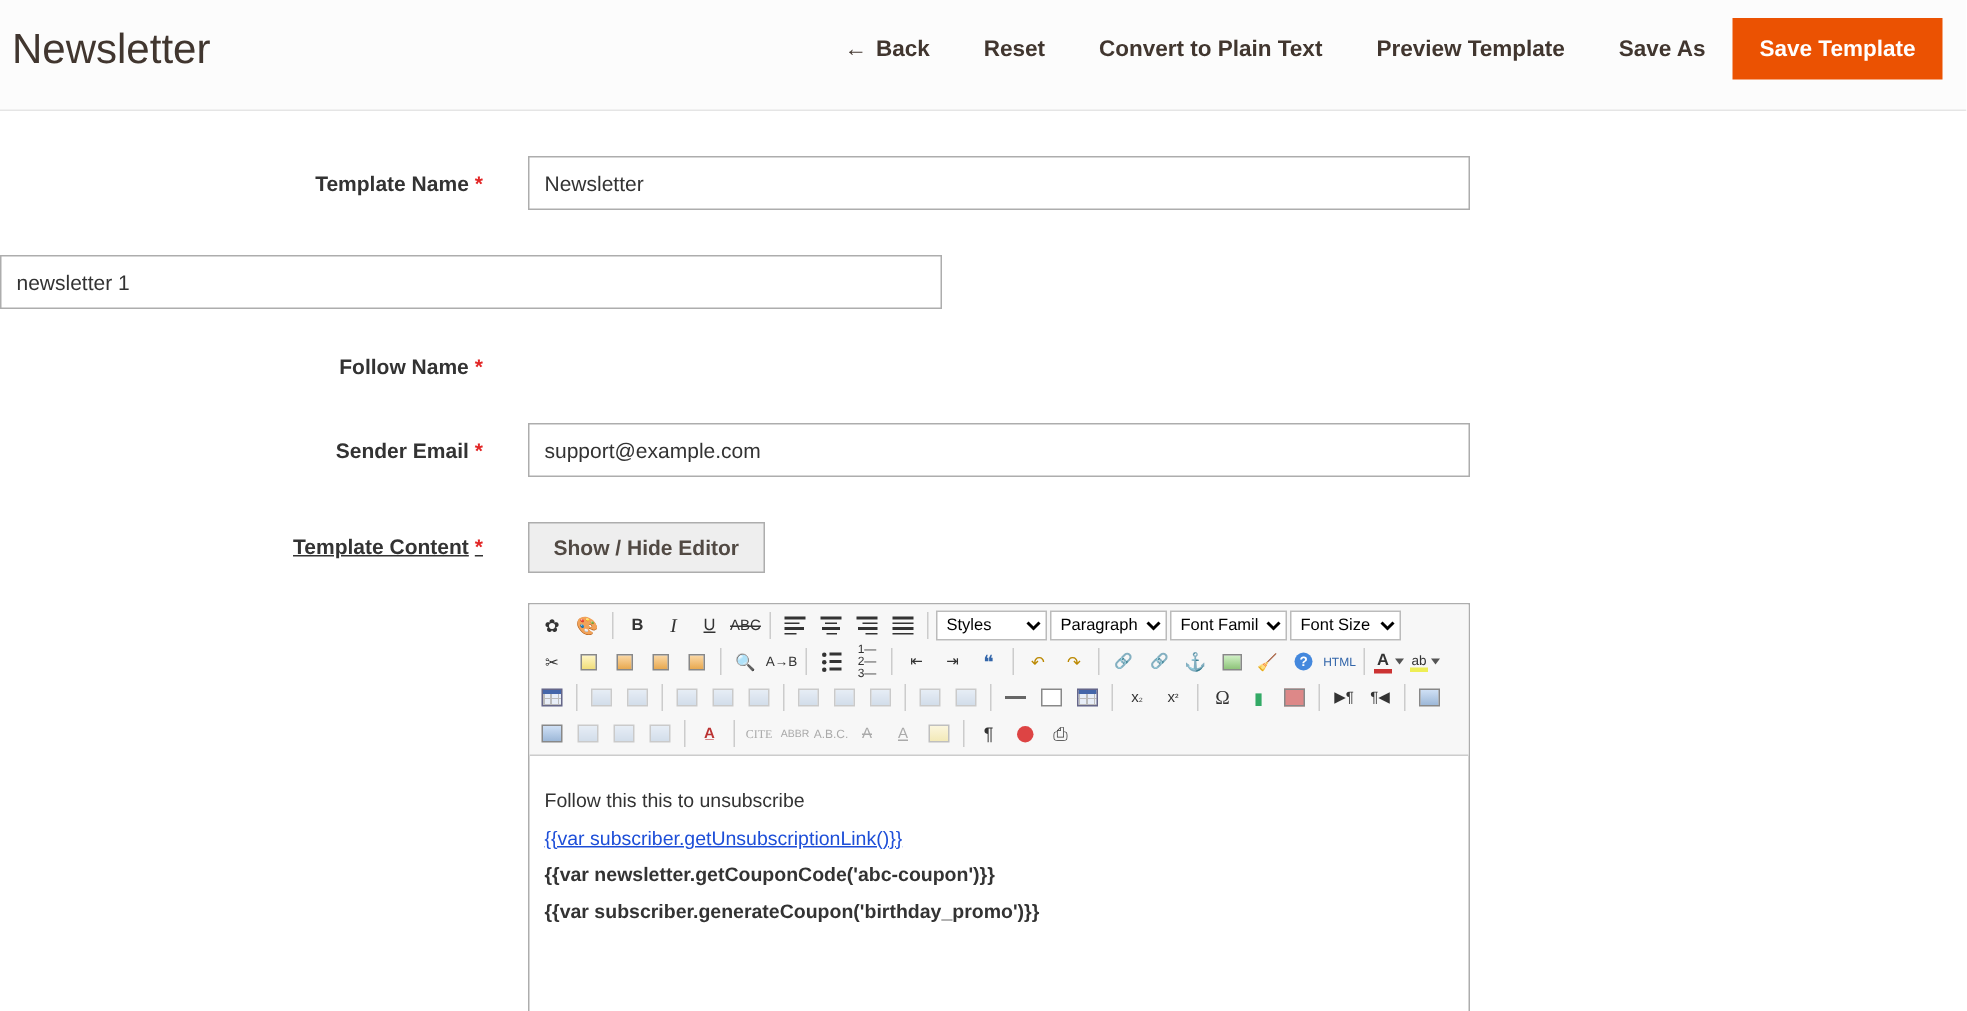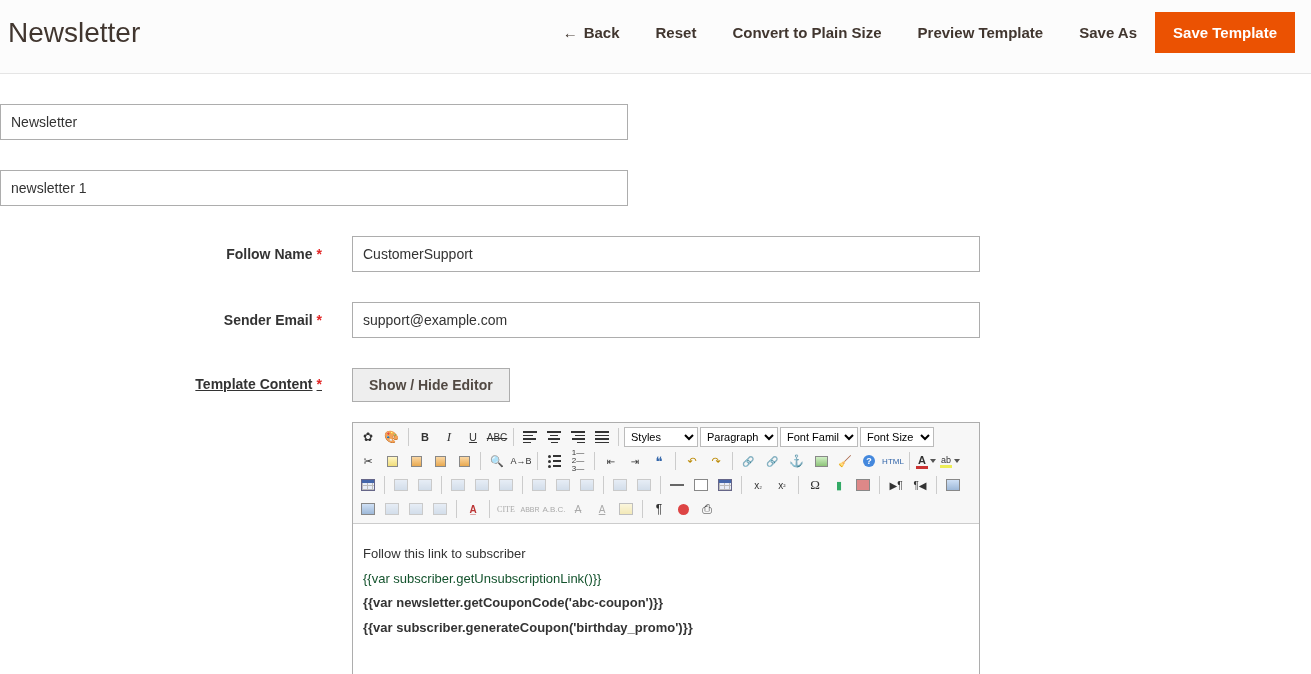--- a/index.html
+++ b/index.html
@@ -129,21 +129,22 @@
   }
   .editor-content {
     padding: 18px 10px;
     min-height: 170px;
     font-size: 13px;
     font-family: Arial, sans-serif;
     line-height: 1.9;
     color: #333;
   }
   .editor-content .link {
-    color: #14532d;
+    color: #1d4ed8;
+    text-decoration: underline;
   }
   .editor-content .bold { font-weight: 700; }
   .dd {
     width: 0; height: 0;
     border-left: 3px solid transparent;
     border-right: 3px solid transparent;
     border-top: 4px solid #555;
     margin-left: 2px;
   }
   
@@ -180,41 +181,43 @@
 </head>
 <body>
 
 <div class="header">
   <div class="page-title">Newsletter</div>
   <button class="toolbar-btn">
     <span class="back-arrow">←</span>
     <span>Back</span>
   </button>
   <button class="toolbar-btn">Reset</button>
-  <button class="toolbar-btn">Convert to Plain Size</button>
+  <button class="toolbar-btn">Convert to Plain Text</button>
   <button class="toolbar-btn">Preview Template</button>
   <button class="toolbar-btn">Save As</button>
   <button class="toolbar-btn primary">Save Template</button>
 </div>
 
 <div class="form-area">
 
   <div class="form-row">
+    <div class="form-label">
+      <span>Template Name</span><span class="req">*</span>
+    </div>
     <input class="form-input" type="text" value="Newsletter" style="">
   </div>
 
   <div class="form-row">
     <input class="form-input" type="text" value="newsletter 1" style="">
   </div>
 
   <div class="form-row">
     <div class="form-label">
       <span>Follow Name</span><span class="req">*</span>
     </div>
-    <input class="form-input" type="text" value="CustomerSupport" style="">
   </div>
 
   <div class="form-row">
     <div class="form-label">
       <span>Sender Email</span><span class="req">*</span>
     </div>
     <input class="form-input" type="text" value="support@example.com" style="">
   </div>
 
   <div class="form-row top">
@@ -444,21 +447,21 @@
             <span class="tb-btn" style="font-size:12px;">¶</span>
             <span class="tb-btn">
                 <span class="circle red" style="width:11px;height:11px;"></span>
               </span>
             <span class="tb-btn" style="font-size:12px;">⎙</span>
           </div>
 
         </div>
 
         <div class="editor-content">
-          <div>Follow this link to subscriber</div>
+          <div>Follow this this to unsubscribe</div>
           <div class="link">{{var subscriber.getUnsubscriptionLink()}}</div>
           <div class="bold">{{var newsletter.getCouponCode('abc-coupon')}}</div>
           <div class="bold">{{var subscriber.generateCoupon('birthday_promo')}}</div>
         </div>
       </div>
     </div>
   </div>
 
 </div>
 

